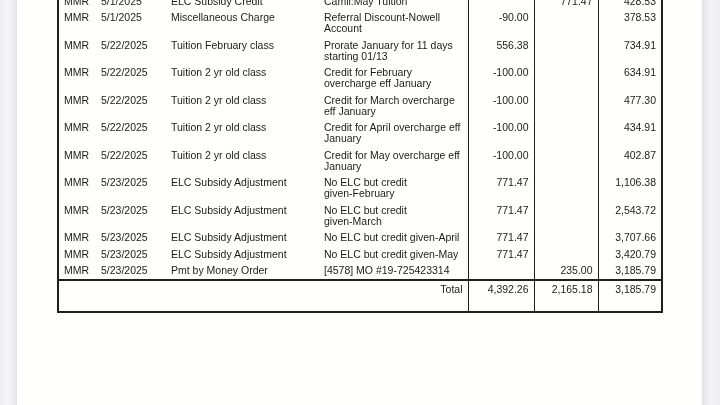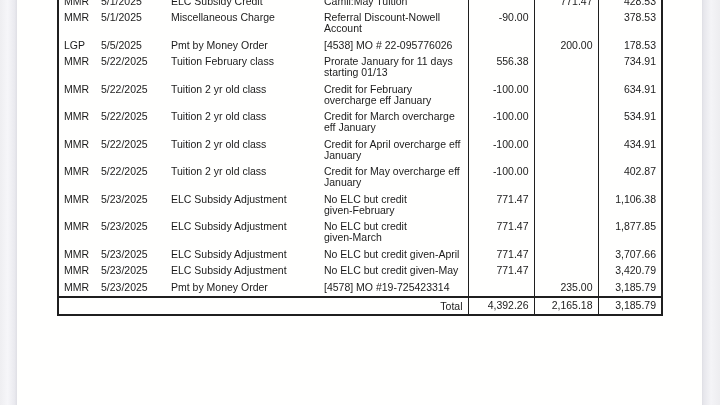--- a/index.html
+++ b/index.html
@@ -43,21 +43,21 @@
     padding: 2.5px 0 3px 5px;
     overflow: hidden;
   }
   .c-memo { white-space: pre; }
   .c-num {
     text-align: right;
     padding: 2.5px 5px 3px 0;
   }
   .b-l { border-left: 1px solid #1f1f1f; }
   tfoot tr { border-top: 2px solid #1f1f1f; }
-  tfoot td { padding-top: 3px; padding-bottom: 2px; }
+  tfoot td { padding-top: 3px; padding-bottom: 16px; }
   .c-total-label {
     text-align: right;
     padding-right: 5px;
   }
 </style>
 </head>
 <body>
 
 <div class="canvas">
   <div class="edge-left"></div>
@@ -88,29 +88,20 @@
     <td class="c-code">MMR</td>
     <td class="c-date">5/1/2025</td>
     <td class="c-desc">Miscellaneous Charge</td>
     <td class="c-memo">Referral Discount-Nowell
 Account</td>
     <td class="c-num b-l">-90.00</td>
     <td class="c-num b-l"></td>
     <td class="c-num b-l">378.53</td>
   </tr>
           <tr>
-    <td class="c-code">LGP</td>
-    <td class="c-date">5/5/2025</td>
-    <td class="c-desc">Pmt by Money Order</td>
-    <td class="c-memo">[4538] MO # 22-095776026</td>
-    <td class="c-num b-l"></td>
-    <td class="c-num b-l">200.00</td>
-    <td class="c-num b-l">178.53</td>
-  </tr>
-          <tr>
     <td class="c-code">MMR</td>
     <td class="c-date">5/22/2025</td>
     <td class="c-desc">Tuition February class</td>
     <td class="c-memo">Prorate January for 11 days
 starting 01/13</td>
     <td class="c-num b-l">556.38</td>
     <td class="c-num b-l"></td>
     <td class="c-num b-l">734.91</td>
   </tr>
           <tr>
@@ -124,21 +115,21 @@
     <td class="c-num b-l">634.91</td>
   </tr>
           <tr>
     <td class="c-code">MMR</td>
     <td class="c-date">5/22/2025</td>
     <td class="c-desc">Tuition 2 yr old class</td>
     <td class="c-memo">Credit for March overcharge
 eff January</td>
     <td class="c-num b-l">-100.00</td>
     <td class="c-num b-l"></td>
-    <td class="c-num b-l">534.91</td>
+    <td class="c-num b-l">477.30</td>
   </tr>
           <tr>
     <td class="c-code">MMR</td>
     <td class="c-date">5/22/2025</td>
     <td class="c-desc">Tuition 2 yr old class</td>
     <td class="c-memo">Credit for April overcharge eff
 January</td>
     <td class="c-num b-l">-100.00</td>
     <td class="c-num b-l"></td>
     <td class="c-num b-l">434.91</td>
@@ -164,21 +155,21 @@
     <td class="c-num b-l">1,106.38</td>
   </tr>
           <tr>
     <td class="c-code">MMR</td>
     <td class="c-date">5/23/2025</td>
     <td class="c-desc">ELC Subsidy Adjustment</td>
     <td class="c-memo">No ELC but credit
 given-March</td>
     <td class="c-num b-l">771.47</td>
     <td class="c-num b-l"></td>
-    <td class="c-num b-l">1,877.85</td>
+    <td class="c-num b-l">2,543.72</td>
   </tr>
           <tr>
     <td class="c-code">MMR</td>
     <td class="c-date">5/23/2025</td>
     <td class="c-desc">ELC Subsidy Adjustment</td>
     <td class="c-memo">No ELC but credit given-April</td>
     <td class="c-num b-l">771.47</td>
     <td class="c-num b-l"></td>
     <td class="c-num b-l">3,707.66</td>
   </tr>

